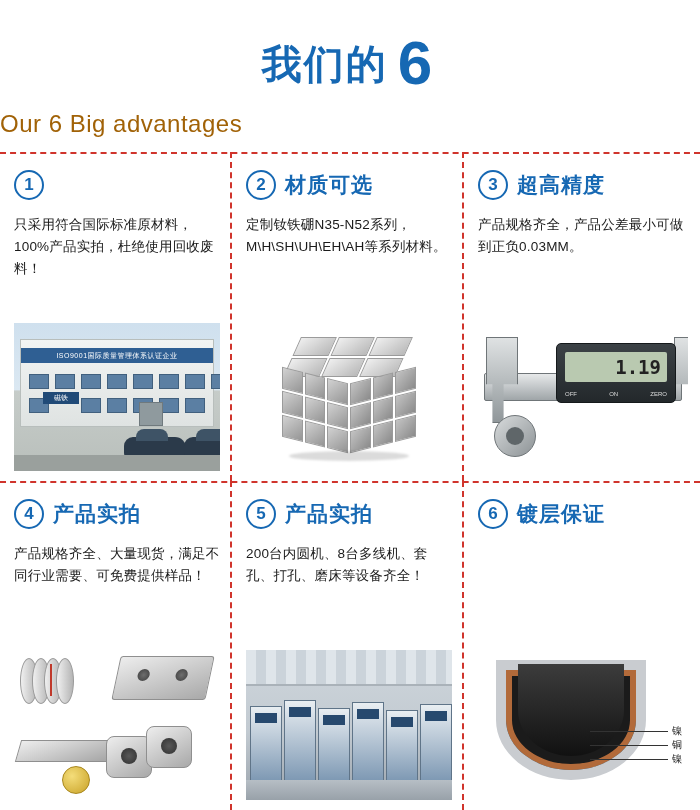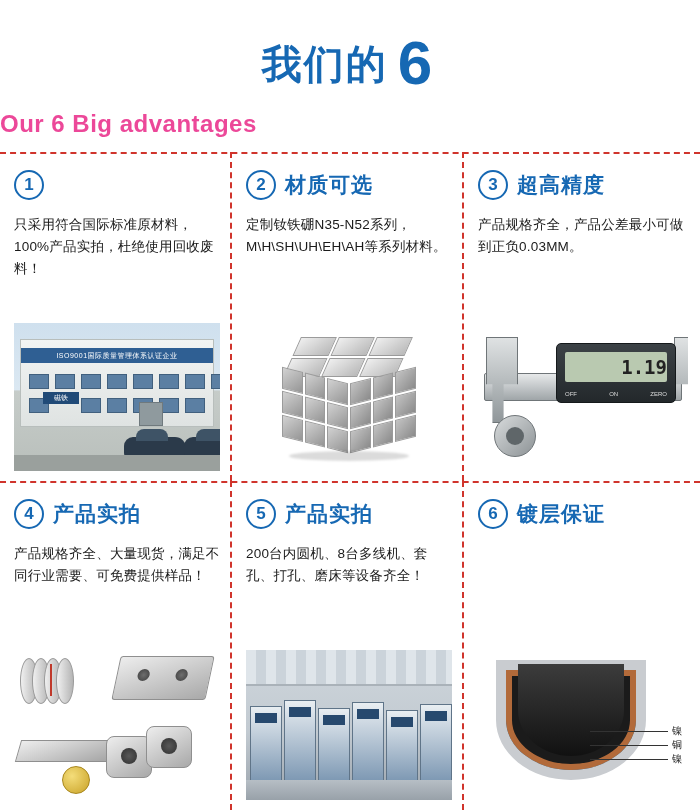--- a/index.html
+++ b/index.html
@@ -41,22 +41,22 @@
     font-weight: bold;
     color: #1668b3;
     line-height: 1;
     position: relative;
     top: 6px;
     padding: 0 4px;
   }
   .subtitle {
     margin-top: 22px;
     font-size: 24px;
-    font-weight: bold;
-    color: #ec4899;
+    font-weight: normal;
+    color: #a16207;
     letter-spacing: 0.5px;
   }
 
   
   .grid {
     position: absolute;
     top: 152px;
     left: 0;
     width: 700px;
     height: 658px;
@@ -294,20 +294,21 @@
   .cal-lcd {
     position: absolute;
     left: 8px; top: 8px;
     width: 102px; height: 30px;
     background: #b9c9b0;
     border-radius: 2px;
   }
   .cal-lcd span {
     display: block;
     text-align: right;
+    padding-right: 6px;
     line-height: 30px;
     font-family: "DejaVu Sans Mono", monospace;
     font-size: 19px;
     font-weight: bold;
     color: #222;
   }
   .cal-btns {
     position: absolute;
     left: 8px; bottom: 5px;
     width: 102px;

